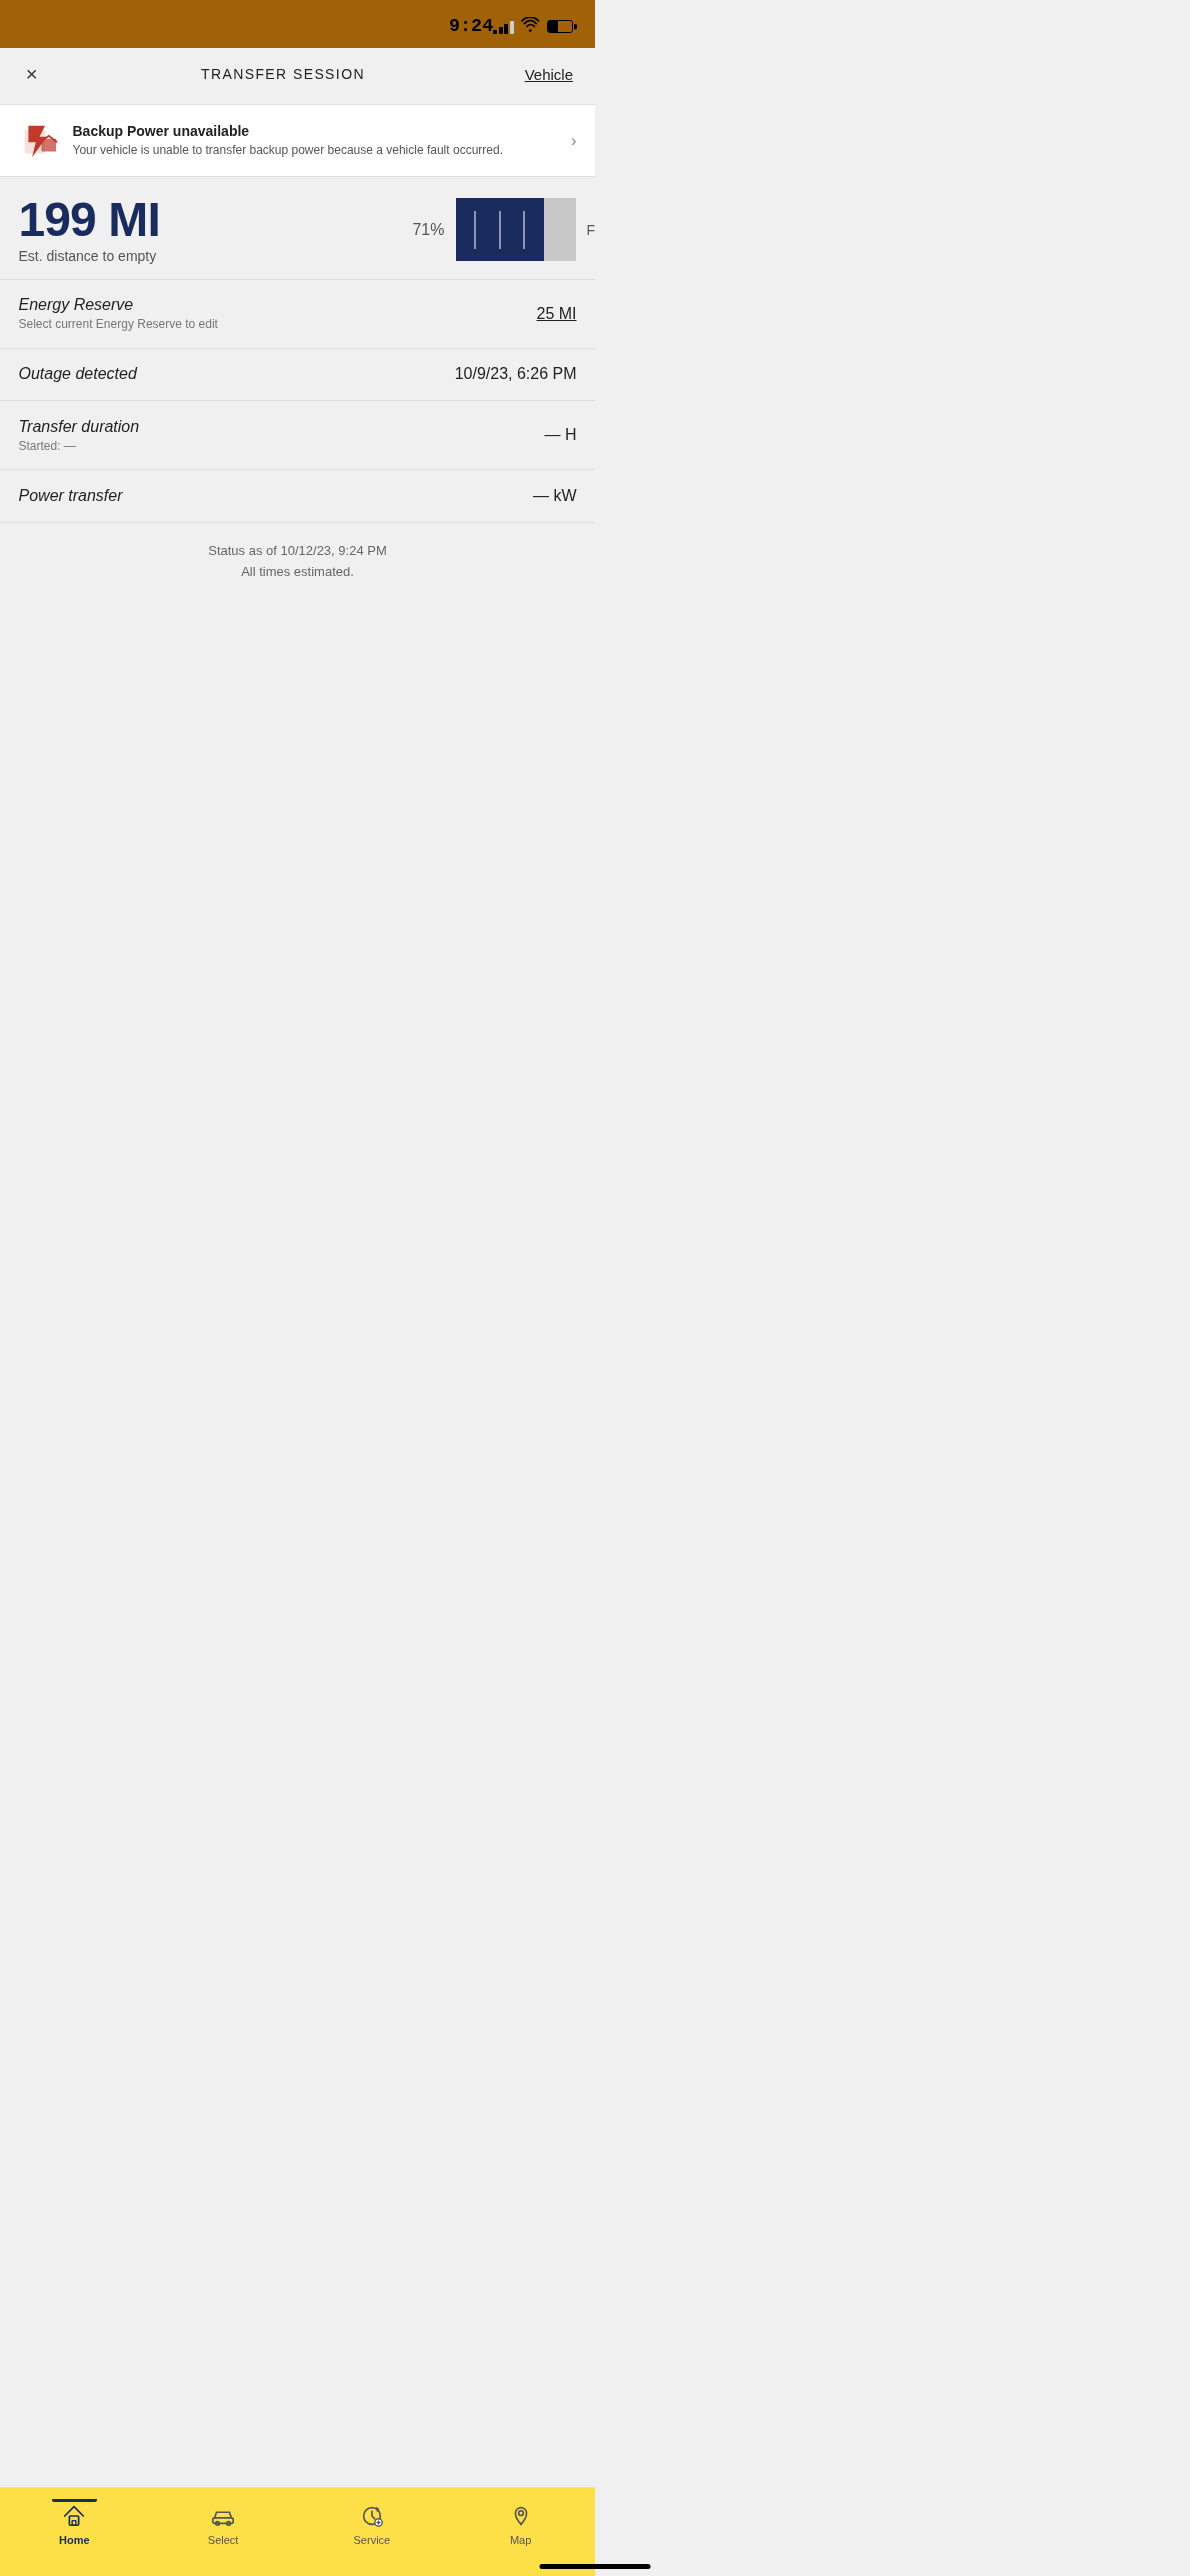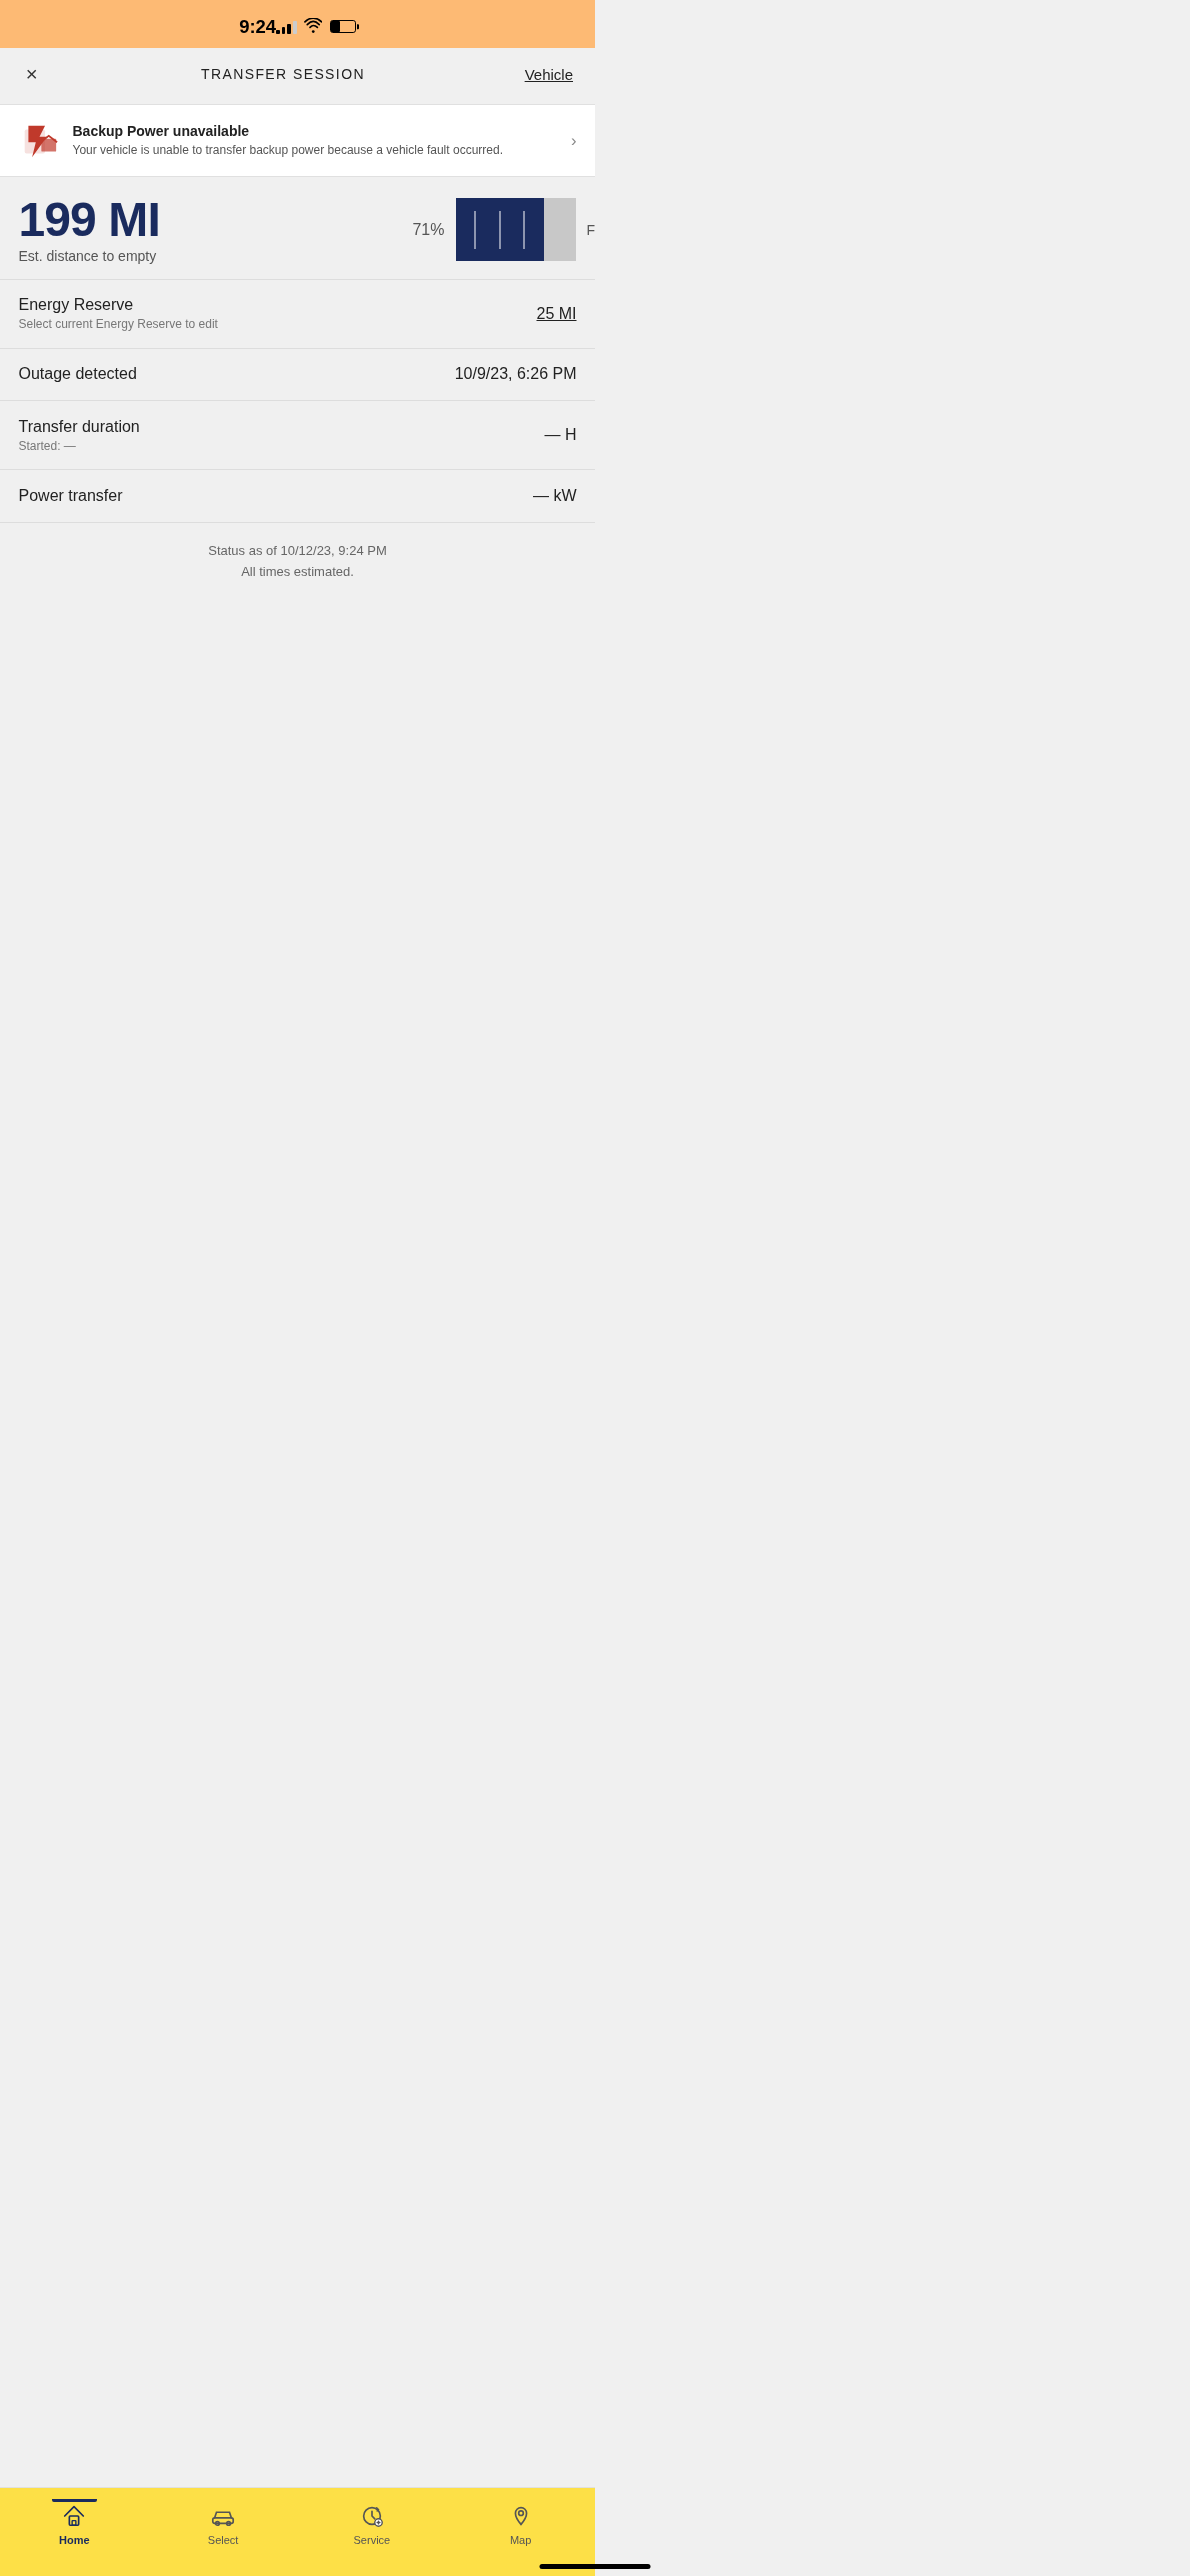--- a/index.html
+++ b/index.html
@@ -9,25 +9,26 @@
       background: #f0f0f0;
       width: 595px;
       min-height: 1288px;
       position: relative;
       overflow-x: hidden;
     }
 
     
     .status-bar {
       display: flex;
-      justify-content: center;
+      justify-content: flex-end;
       align-items: center;
       padding: 13px 22px 7.4px 22px;
-      background: #fdba74;
+      background: #a16207;
       height: 48px;
+      font-family: Liberation Mono, monospace;
     }
     .status-time {
       font-size: 18.5px;
       font-weight: 700;
       color: #000;
     }
     .status-icons {
       display: flex;
       align-items: center;
       gap: 7.4px;
@@ -228,20 +229,21 @@
       align-items: center;
       padding: 16.7px 18.5px;
       border-bottom: 0.9px solid #ddd;
       background: #f0f0f0;
     }
     .info-row-left {}
     .info-row-title {
       font-size: 16px;
       color: #222;
       font-weight: 400;
+      font-style: italic;
     }
     .info-row-sub {
       font-size: 12px;
       color: #777;
       margin-top: 2.8px;
     }
     .info-row-value {
       font-size: 16px;
       color: #222;
       text-align: right;

